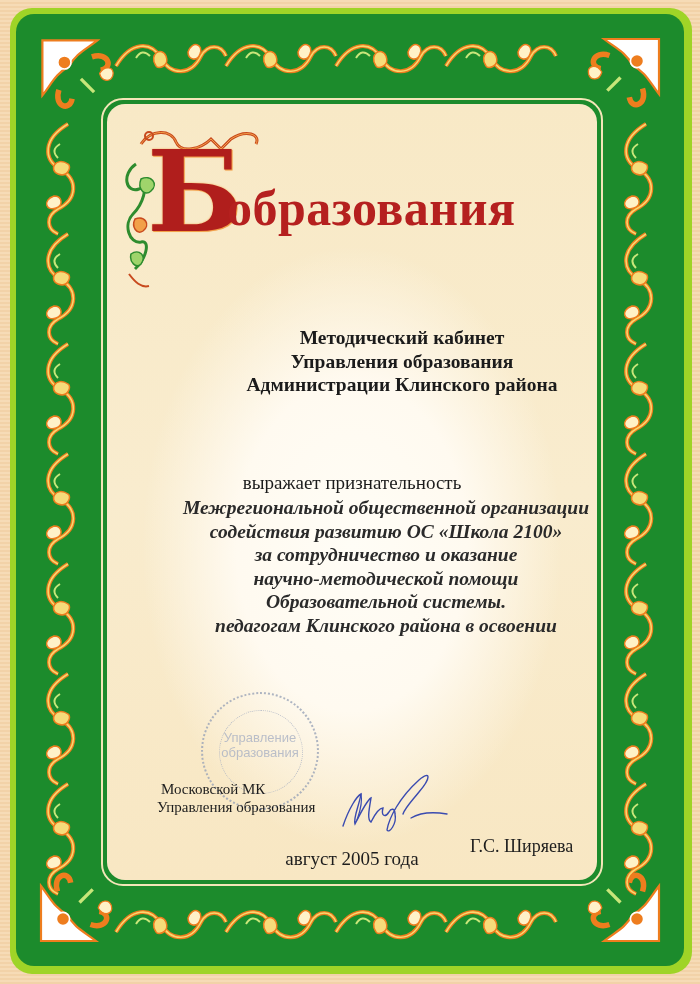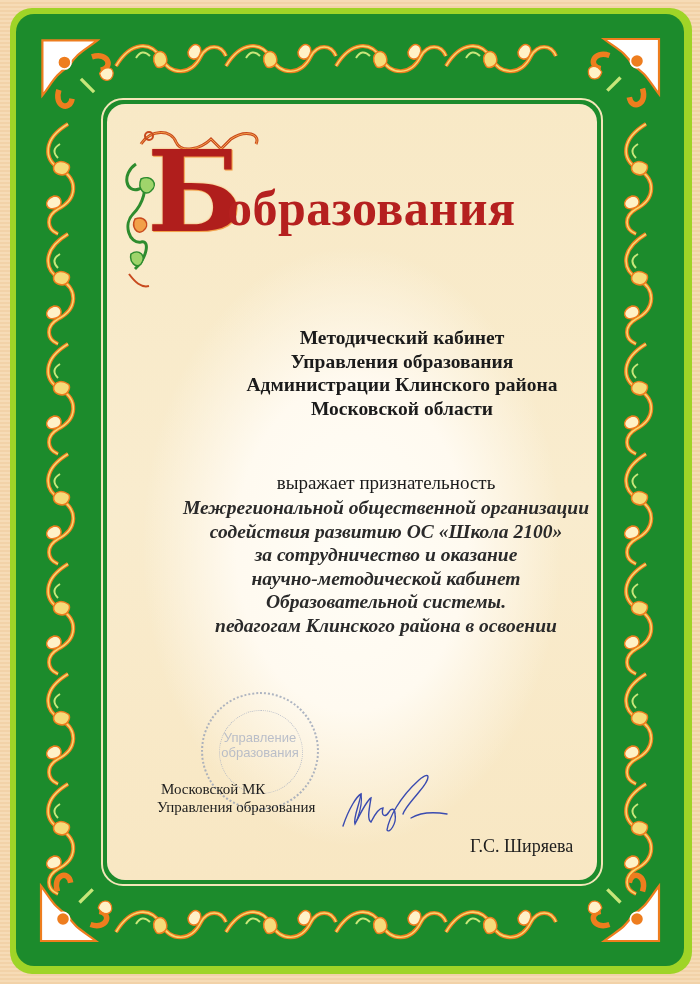--- a/index.html
+++ b/index.html
@@ -41,21 +41,21 @@
     color: #b01e1c; line-height: 1;
     text-shadow: 0 0 2px #f2a04a, 1px 1px 0 #f2a04a;
   }
   .org-block {
     position: absolute; left: 0; top: 222px; width: 590px; text-align: center;
     font-family: "Liberation Serif", serif; font-weight: bold; font-size: 19.5px;
     line-height: 23.5px; color: #1b1b1b;
   }
   .expresses {
     position: absolute; left: 0; top: 368px; width: 490px; text-align: center;
-    font-size: 19px; color: #1b1b1b; margin-left: 34px;
+    font-size: 19px; color: #1b1b1b;
   }
   .recipient-block {
     position: absolute; left: 0; top: 392px; width: 558px; text-align: center;
     font-weight: bold; font-style: italic; font-size: 19.5px; line-height: 23.5px; color: #2a2a2a;
   }
   .stamp {
     position: absolute; left: 94px; top: 588px; width: 118px; height: 118px;
     border-radius: 50%; border: 2px dotted #9aa4b8; box-sizing: border-box; opacity: 0.8;
   }
   .stamp-inner {
@@ -157,30 +157,29 @@
         <path d="M8 150 c 6 8 12 14 20 12" fill="none" stroke="#c84a1e" stroke-width="2"></path>
       </svg>
       <div class="dropcap-letter">Б</div>
       <div class="title-rest">образования</div>
     </div>
 
     <div class="org-block">
       <div>Методический кабинет</div>
       <div>Управления образования</div>
       <div>Администрации Клинского района</div>
-      <div>Московской области</div>
     </div>
 
     <div class="expresses">выражает признательность</div>
 
     <div class="recipient-block">
       <div>Межрегиональной общественной организации</div>
       <div>содействия развитию ОС «Школа 2100»</div>
       <div>за сотрудничество и оказание</div>
-      <div>научно-методической кабинет</div>
+      <div>научно-методической помощи</div>
       <div>Образовательной системы.</div>
       <div>педагогам Клинского района в освоении</div>
     </div>
 
     <div class="stamp">
       <div class="stamp-inner"></div>
       <div class="stamp-text">
         <div>Управление</div>
         <div>образования</div>
       </div>
@@ -192,14 +191,15 @@
     </div>
 
     <svg class="signature" viewBox="0 0 110 70" xmlns="http://www.w3.org/2000/svg">
       <path d="M4 58 C 10 40, 18 28, 22 26 C 20 38, 14 50, 16 56 C 22 44, 28 32, 32 30 C 30 42, 28 52, 32 54 C 36 46, 40 40, 44 40 C 42 48, 46 50, 50 44 C 52 40, 56 40, 56 46 C 58 56, 50 66, 48 62 C 50 50, 60 30, 80 12 C 92 2, 92 10, 80 24 C 72 34, 66 40, 64 46" fill="none" stroke="#3a4bb0" stroke-width="1.4" stroke-linecap="round"></path>
       <path d="M22 26 C 24 36, 20 46, 18 52" fill="none" stroke="#3a4bb0" stroke-width="1.2"></path>
       <path d="M72 50 C 82 44, 96 44, 108 46" fill="none" stroke="#3a4bb0" stroke-width="1.4" stroke-linecap="round"></path>
     </svg>
 
     <div class="signer-name">Г.С. Ширяева</div>
 
+    <div class="date">август 2005 года</div>
   </div>
 </div>
 
 </body></html>

